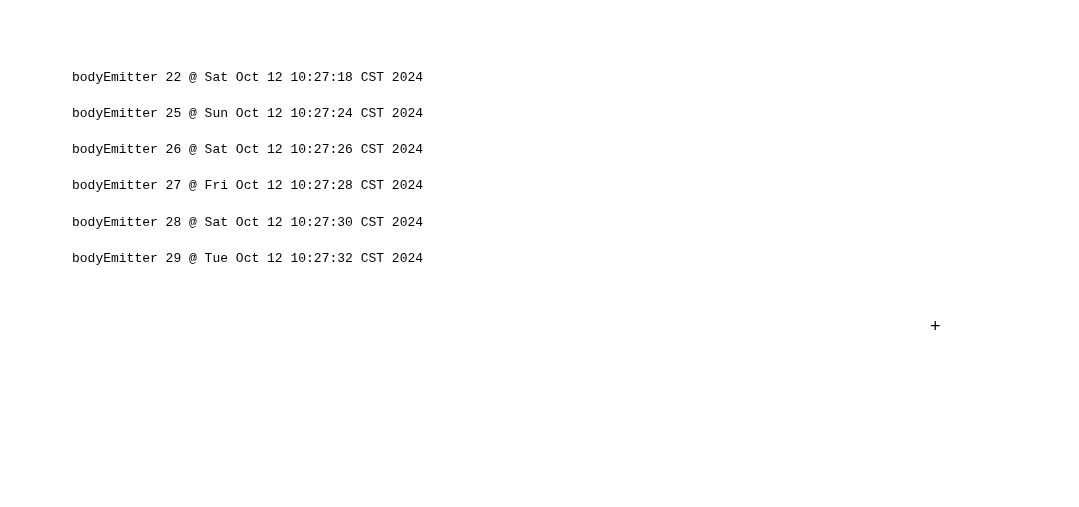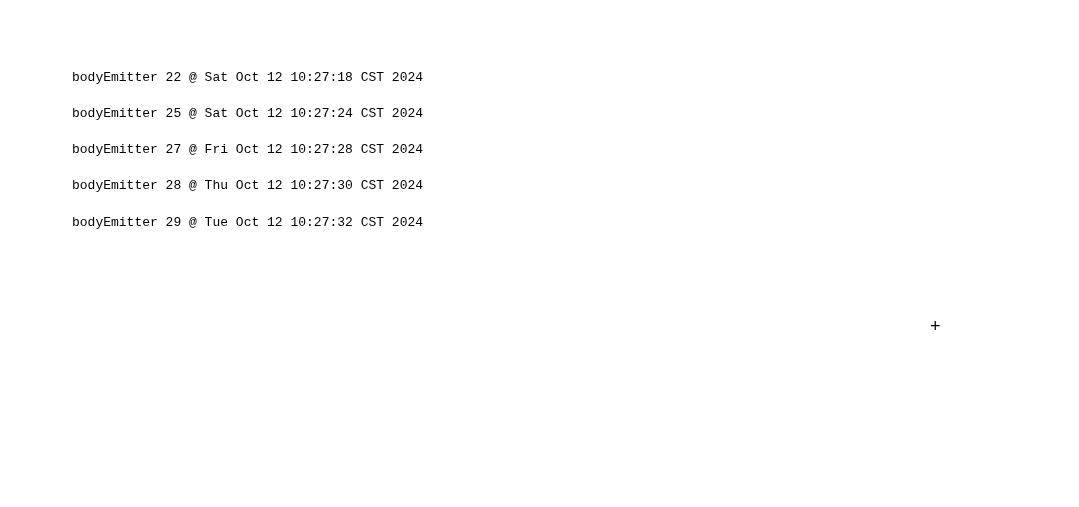--- a/index.html
+++ b/index.html
@@ -38,19 +38,20 @@
       cursor: pointer;
       font-family: Arial, sans-serif;
       font-weight: 300;
     }
   </style>
 </head>
 <body>
 
 <div class="log-container">
 <span class="log-line">bodyEmitter 22 @ Sat Oct 12 10:27:18 CST 2024</span>
-    <span class="log-line">bodyEmitter 25 @ Sat Oct 12 10:27:24 CST 2024</span>
+    <span class="log-line">bodyEmitter 25 @ Sun Oct 12 10:27:24 CST 2024</span>
+    <span class="log-line">bodyEmitter 26 @ Sat Oct 12 10:27:26 CST 2024</span>
     <span class="log-line">bodyEmitter 27 @ Fri Oct 12 10:27:28 CST 2024</span>
-    <span class="log-line">bodyEmitter 28 @ Thu Oct 12 10:27:30 CST 2024</span>
+    <span class="log-line">bodyEmitter 28 @ Sat Oct 12 10:27:30 CST 2024</span>
     <span class="log-line">bodyEmitter 29 @ Tue Oct 12 10:27:32 CST 2024</span>
   </div>
 
 <span class="plus-icon">+</span>
 
 </body></html>

